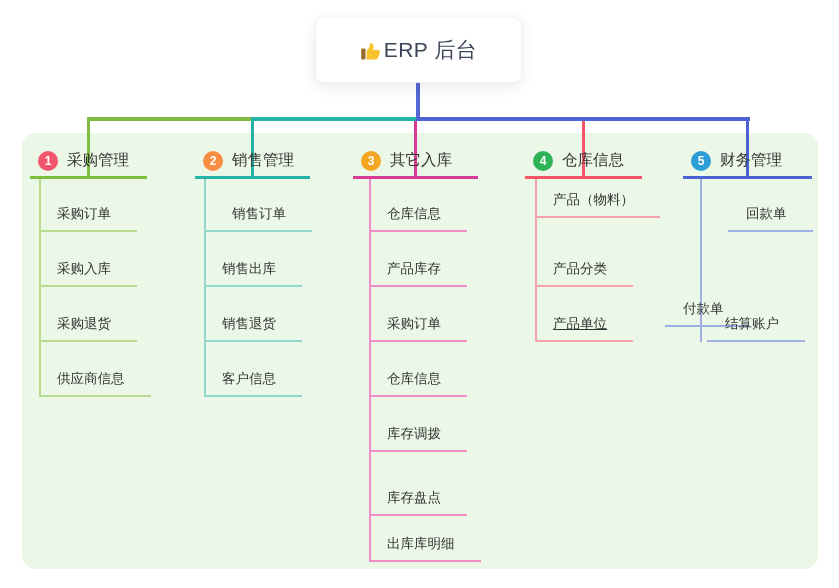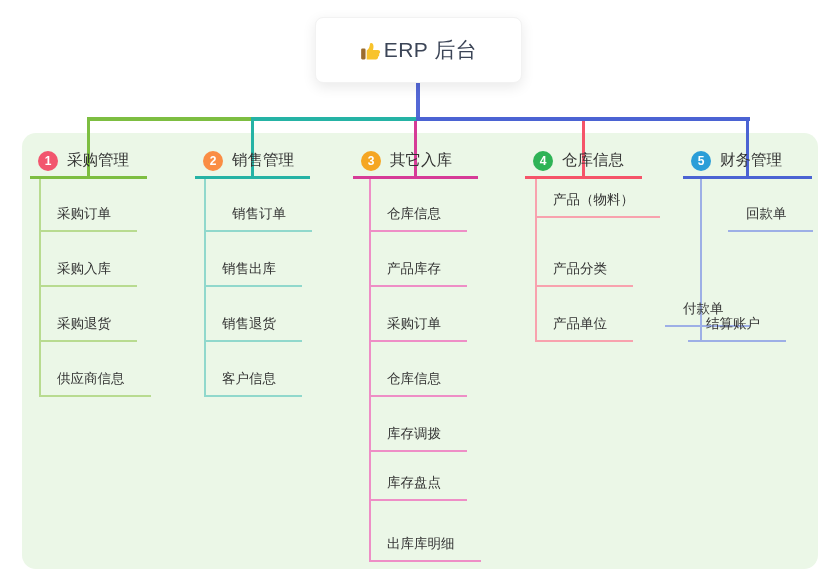--- a/index.html
+++ b/index.html
@@ -86,30 +86,30 @@
       <div class="child-node" style="left: 204px; top: 365px; border-bottom-color: rgb(144, 216, 204);">客户信息</div>
       <div class="branch-header" style="left: 353px; top: 145px; width: 125px; border-bottom-color: rgb(214, 59, 151);">
         <span class="badge" style="background: rgb(245, 166, 35);">3</span>
         <span class="branch-label">其它入库</span>
       </div>
       <div class="child-node" style="left: 369px; top: 200px; border-bottom-color: rgb(238, 142, 198);">仓库信息</div>
       <div class="child-node" style="left: 369px; top: 255px; border-bottom-color: rgb(238, 142, 198);">产品库存</div>
       <div class="child-node" style="left: 369px; top: 310px; border-bottom-color: rgb(238, 142, 198);">采购订单</div>
       <div class="child-node" style="left: 369px; top: 365px; border-bottom-color: rgb(238, 142, 198);">仓库信息</div>
       <div class="child-node" style="left: 369px; top: 420px; border-bottom-color: rgb(238, 142, 198);">库存调拨</div>
-      <div class="child-node" style="left: 369px; top: 469px; border-bottom-color: rgb(238, 142, 198);">库存盘点</div>
+      <div class="child-node" style="left: 369px; top: 484px; border-bottom-color: rgb(238, 142, 198);">库存盘点</div>
       <div class="child-node" style="left: 369px; top: 530px; border-bottom-color: rgb(238, 142, 198); font-family: Liberation Mono, monospace;">出库库明细</div>
       <div class="branch-header" style="left: 525px; top: 145px; width: 117px; border-bottom-color: rgb(245, 84, 105);">
         <span class="badge" style="background: rgb(46, 179, 86);">4</span>
         <span class="branch-label">仓库信息</span>
       </div>
       <div class="child-node" style="left: 535px; top: 186px; border-bottom-color: rgb(248, 162, 174);">产品（物料）</div>
       <div class="child-node" style="left: 535px; top: 255px; border-bottom-color: rgb(248, 162, 174);">产品分类</div>
-      <div class="child-node" style="left: 535px; top: 310px; border-bottom-color: rgb(248, 162, 174);">产品单位</div>
+      <div class="child-node" style="left: 535px; top: 310px; border-bottom-color: rgb(248, 162, 174); text-decoration: underline;">产品单位</div>
       <div class="branch-header" style="left: 683px; top: 145px; width: 129px; border-bottom-color: rgb(75, 99, 211);">
         <span class="badge" style="background: rgb(43, 158, 216);">5</span>
         <span class="branch-label">财务管理</span>
       </div>
       <div class="child-node" style="left: 700px; top: 200px; border-bottom-color: rgb(157, 175, 230); margin-left: 28px;">回款单</div>
       <div class="child-node" style="left: 665px; top: 255px; border-bottom-color: rgb(157, 175, 230); margin-top: 40px;">付款单</div>
-      <div class="child-node" style="left: 688px; top: 310px; border-bottom-color: rgb(157, 175, 230);">结算账户</div>
+      <div class="child-node" style="left: 707px; top: 310px; border-bottom-color: rgb(157, 175, 230);">结算账户</div>
     </div>
 </div>
 
 </body></html>

